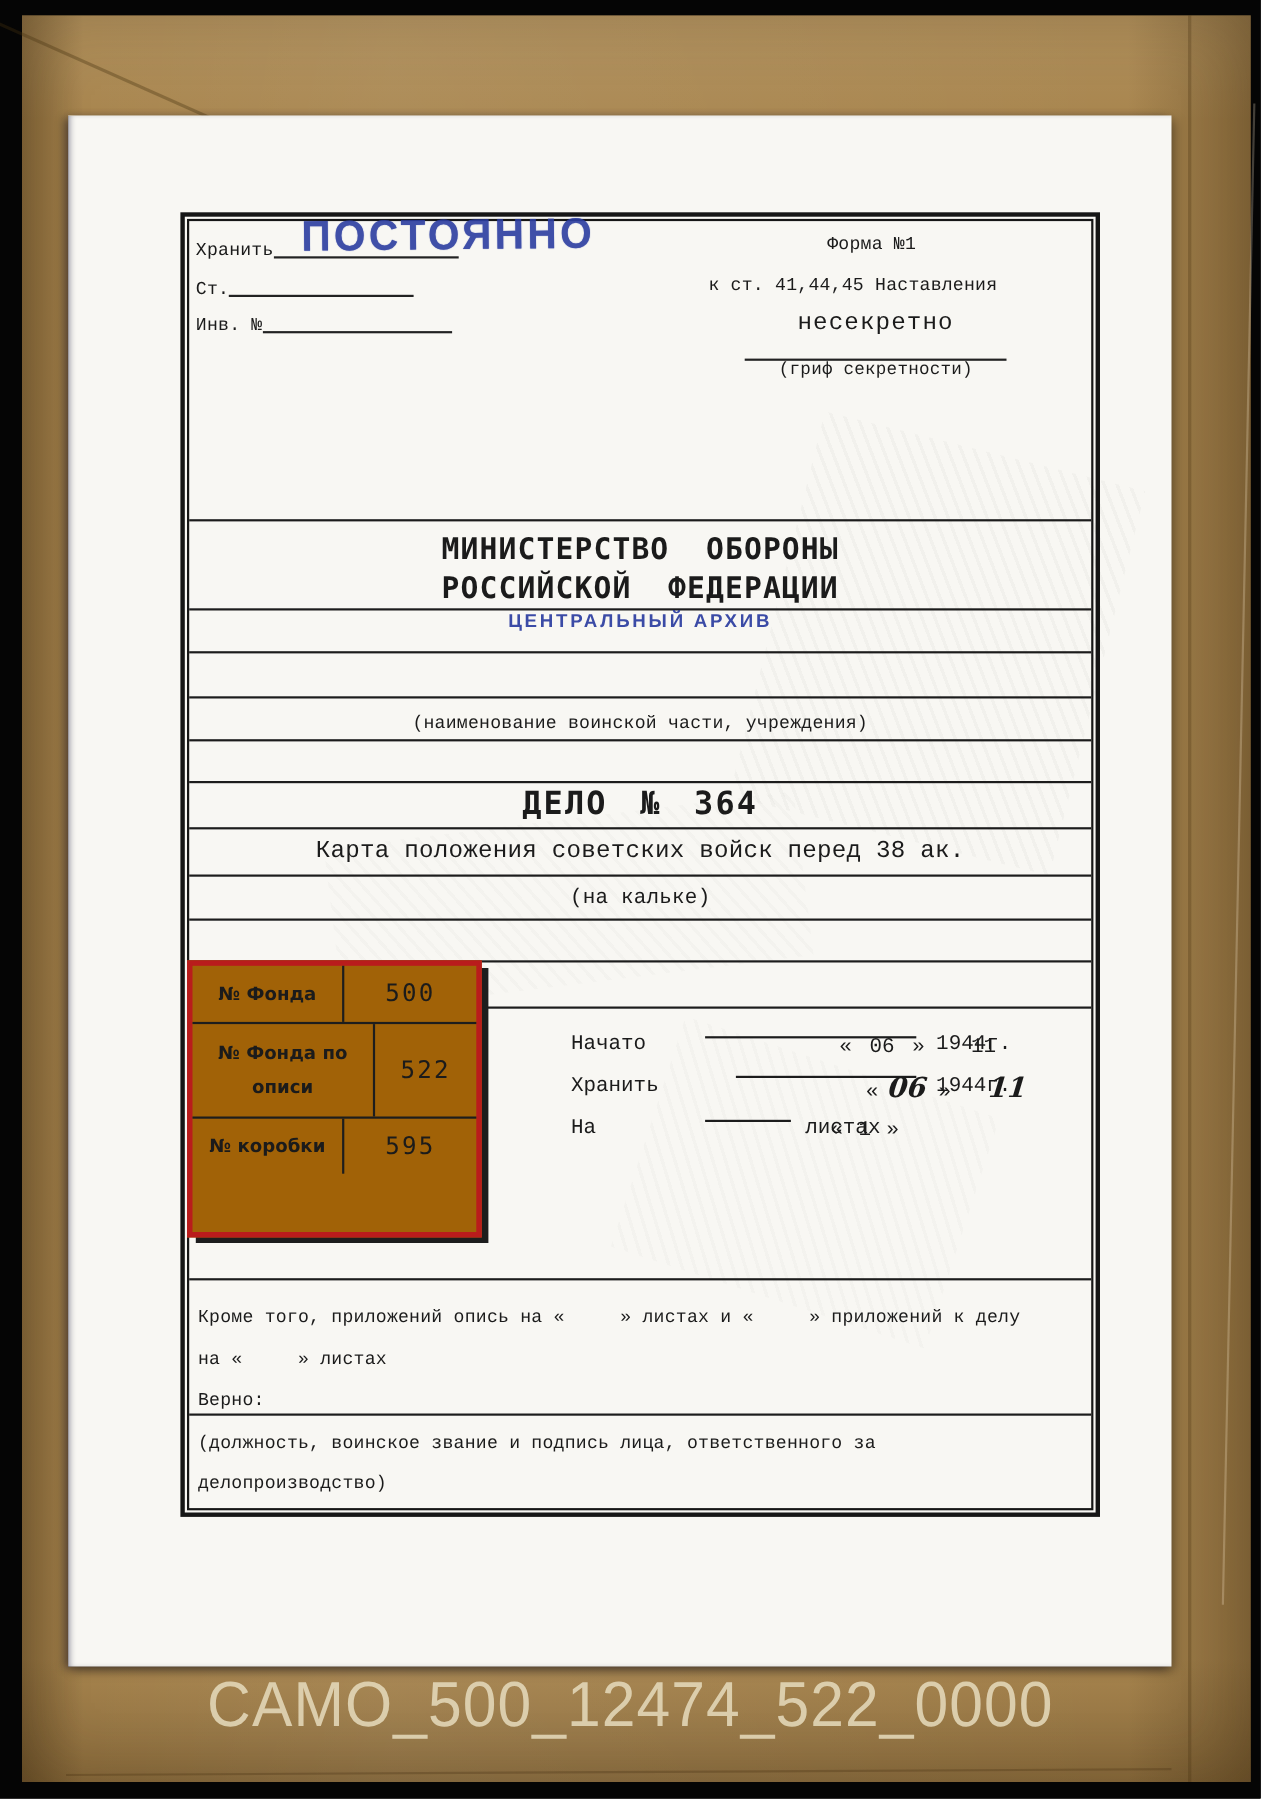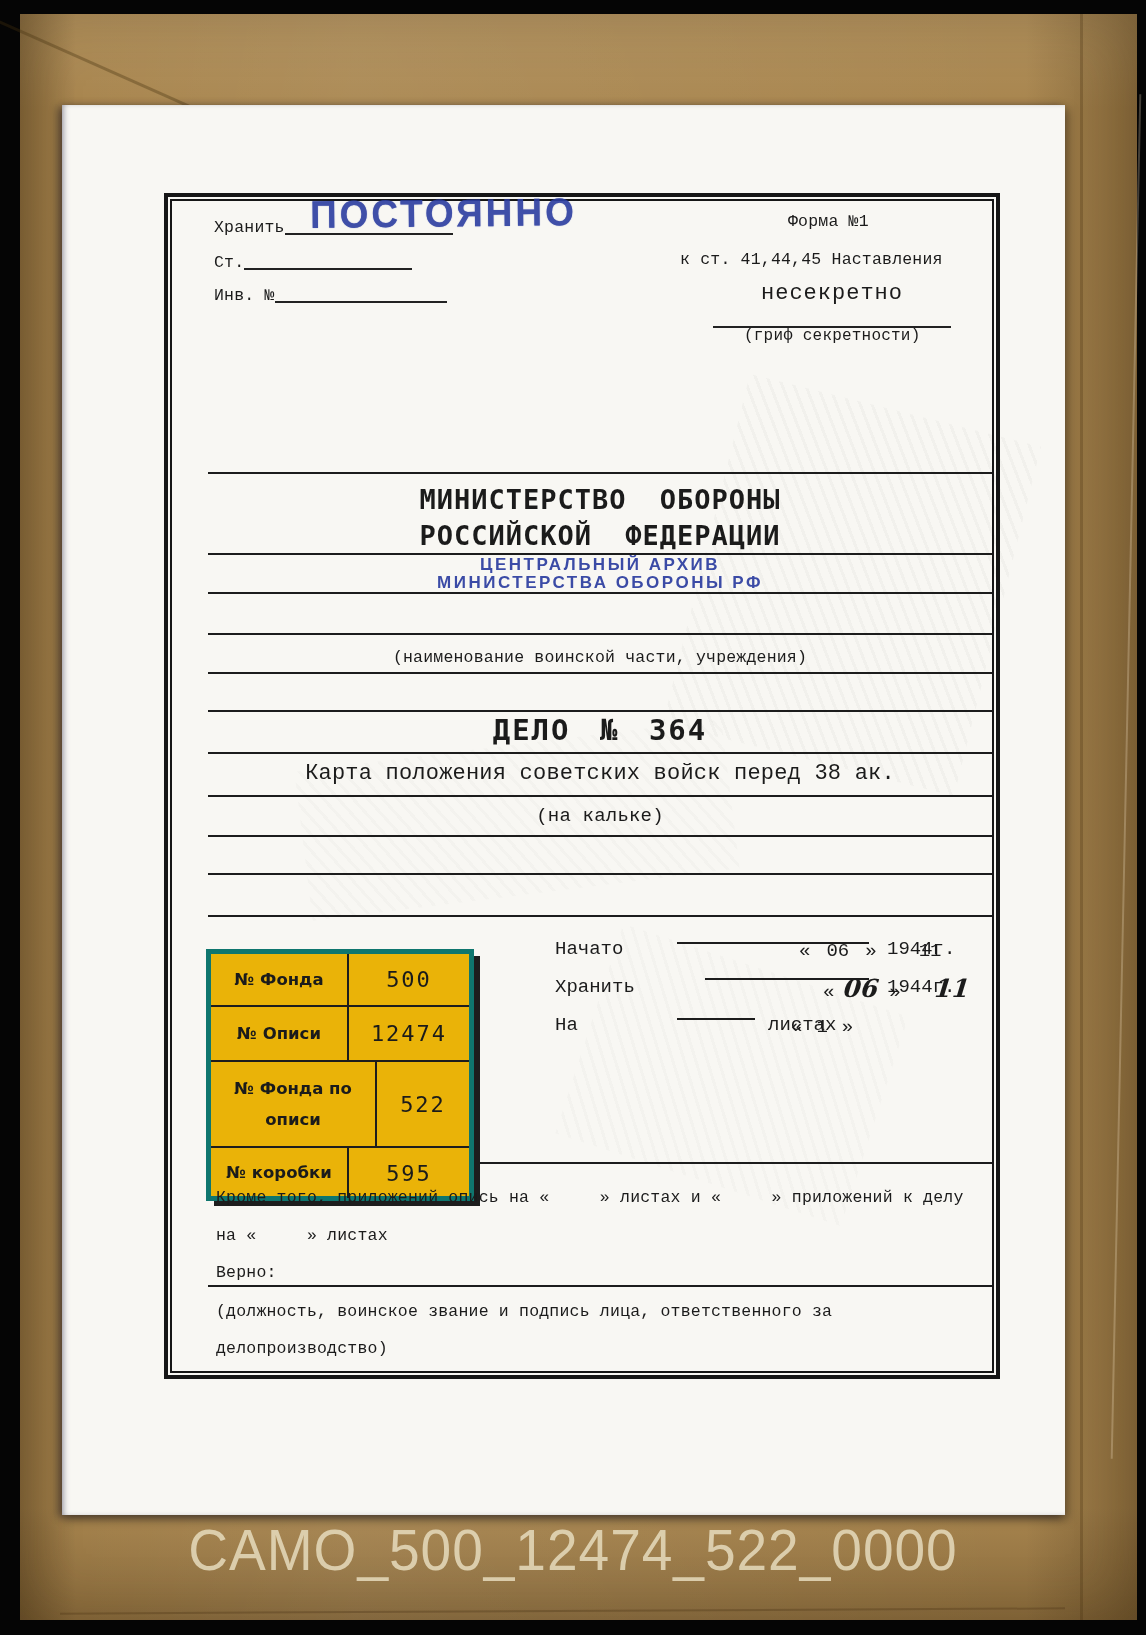--- a/index.html
+++ b/index.html
@@ -21,40 +21,40 @@
   
   .paper{position:absolute;left:62px;top:105px;width:1003px;height:1410px;background:#f8f7f3;
     box-shadow:-4px 2px 8px rgba(10,10,30,.45), 3px 4px 10px rgba(0,0,0,.35),
                inset 4px 0 6px -3px rgba(25,25,55,.5);}
   .streak{position:absolute;pointer-events:none;opacity:.5;
     background:repeating-linear-gradient(55deg, rgba(210,210,205,.35) 0 3px, rgba(210,210,205,0) 3px 11px);}
 
   
   .frame{position:absolute;left:164px;top:193px;width:828px;height:1178px;border:4px solid #161616;}
   .frame-inner{position:absolute;inset:2px;border:2px solid #161616;}
-  .fc{position:absolute;inset:0;margin-left:36px;}
+  .fc{position:absolute;inset:0;}
   .hline{position:absolute;left:0;right:0;height:2px;background:#1c1c1c;}
 
   .t{position:absolute;white-space:pre;font-size:16.5px;letter-spacing:.2px;}
   .uline{display:inline-block;border-bottom:2px solid #222;height:15px;vertical-align:-3px;}
   .center{left:0;right:0;text-align:center;}
 
   .blue{color:#2c3da0;}
   .stamp-big{position:absolute;font-family:"Liberation Sans",sans-serif;font-weight:bold;
     font-size:37px;letter-spacing:3px;transform:rotate(-.6deg) scaleY(1.05);opacity:.9;
     text-shadow:0 0 1px rgba(44,61,160,.7);}
   .stamp-small{position:absolute;left:0;right:0;text-align:center;font-family:"Liberation Sans",sans-serif;
     font-weight:bold;font-size:17px;letter-spacing:2.5px;opacity:.92;white-space:pre;}
 
   .head-bold{position:absolute;left:0;right:0;text-align:center;font-family:"DejaVu Sans Mono",monospace;
     font-weight:bold;white-space:pre;}
 
   
-  .registry{position:absolute;left:-2px;top:748px;width:268px;height:252px;border:5px solid #0f766e;
-    background:#eab308;box-shadow:7px 6px 0 -1px #1d1d1d;box-sizing:border-box;}
+  .registry{position:absolute;left:-2px;top:672px;width:268px;height:252px;border:5px solid #b91c1c;
+    background:#a16207;box-shadow:7px 6px 0 -1px #1d1d1d;box-sizing:border-box;}
   .reg-row{display:flex;border-bottom:2px solid #1d1d1d;}
   .reg-row:last-child{border-bottom:none;}
   .reg-label{width:136px;border-right:2px solid #1d1d1d;display:flex;align-items:center;justify-content:center;
     text-align:center;font-family:"DejaVu Sans",sans-serif;font-weight:bold;font-size:16.5px;line-height:1.9;}
   .reg-value{flex:1;display:flex;align-items:center;justify-content:center;
     font-family:"DejaVu Sans Mono",monospace;font-size:22px;letter-spacing:2px;}
 
   
   .drow{position:absolute;font-size:19px;white-space:pre;}
   .seg{position:absolute;border-bottom:2px solid #1c1c1c;height:24px;white-space:pre;font-size:19px;}
@@ -112,36 +112,31 @@
 
         <div class="t" style="left:580px;top:11px">Форма №1</div>
         <div class="t" style="left:472px;top:49px">к ст. 41,44,45 Наставления</div>
         <div class="t" style="left:505px;top:80px;width:238px;text-align:center;border-bottom:2px solid #222;padding-bottom:20px;font-size:22px;letter-spacing:1px;">несекретно</div>
         <div class="t" style="left:536px;top:126px;font-size:16px">(гриф секретности)</div>
 
         <div class="head-bold" style="top:283px;font-size:27px;word-spacing:16px;letter-spacing:1px;">МИНИСТЕРСТВО ОБОРОНЫ</div>
         <div class="head-bold" style="top:319px;font-size:27px;word-spacing:16px;letter-spacing:1px;">РОССИЙСКОЙ ФЕДЕРАЦИИ</div>
 
         <div class="stamp-small blue" style="top:354px">ЦЕНТРАЛЬНЫЙ АРХИВ</div>
-        <div class="stamp-small blue" style="top:372px">МИНИСТЕРСТВА ОБОРОНЫ РФ</div>
 
         <div class="t center" style="top:447px;font-size:16.5px">(наименование воинской части, учреждения)</div>
 
         <div class="head-bold" style="top:512px;font-size:29px;word-spacing:10px;letter-spacing:2px;">ДЕЛО № 364</div>
         <div class="t center" style="top:560px;font-size:22px">Карта положения советских войск перед 38 ак.</div>
         <div class="t center" style="top:604px;font-size:19px">(на кальке)</div>
 
         <div class="registry">
           <div class="reg-row" style="height:51px">
             <div class="reg-label">№ Фонда</div>
             <div class="reg-value">500</div>
-          </div>
-          <div class="reg-row" style="height:53px">
-            <div class="reg-label">№ Описи</div>
-            <div class="reg-value">12474</div>
           </div>
           <div class="reg-row" style="height:84px">
             <div class="reg-label" style="padding:0 14px">№ Фонда по описи</div>
             <div class="reg-value">522</div>
           </div>
           <div class="reg-row" style="height:50px">
             <div class="reg-label">№ коробки</div>
             <div class="reg-value">595</div>
           </div>
         </div>

